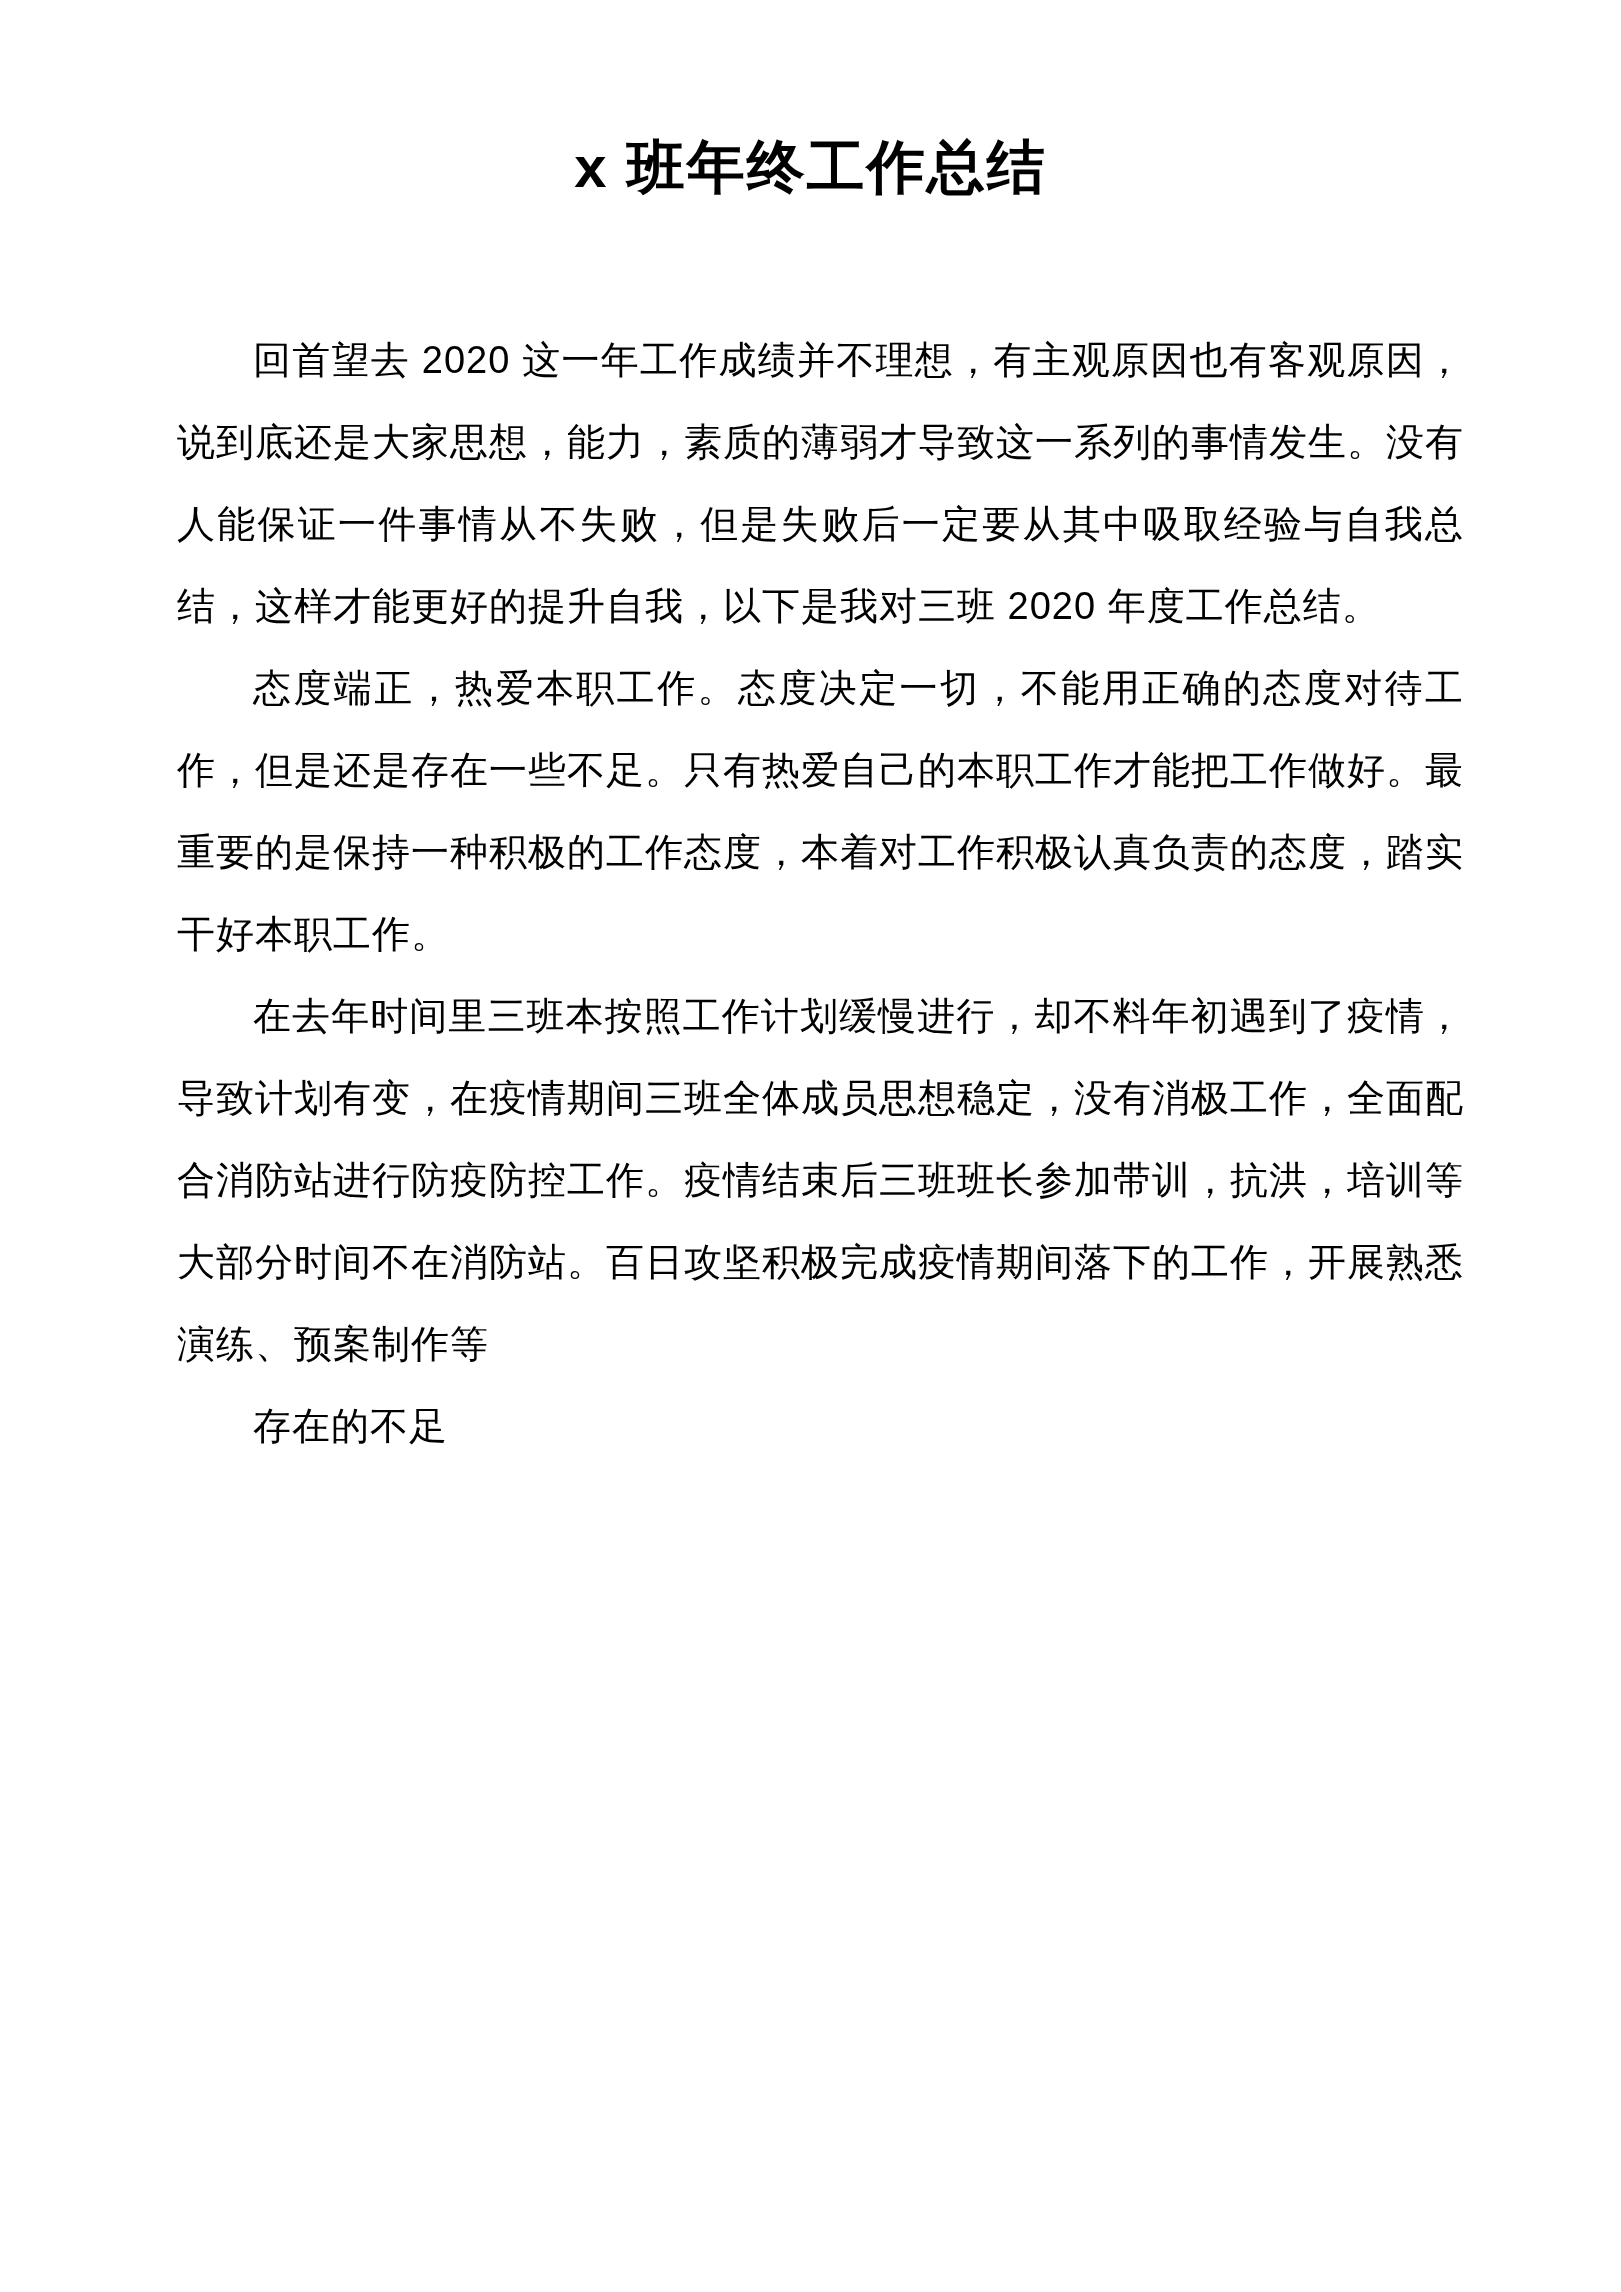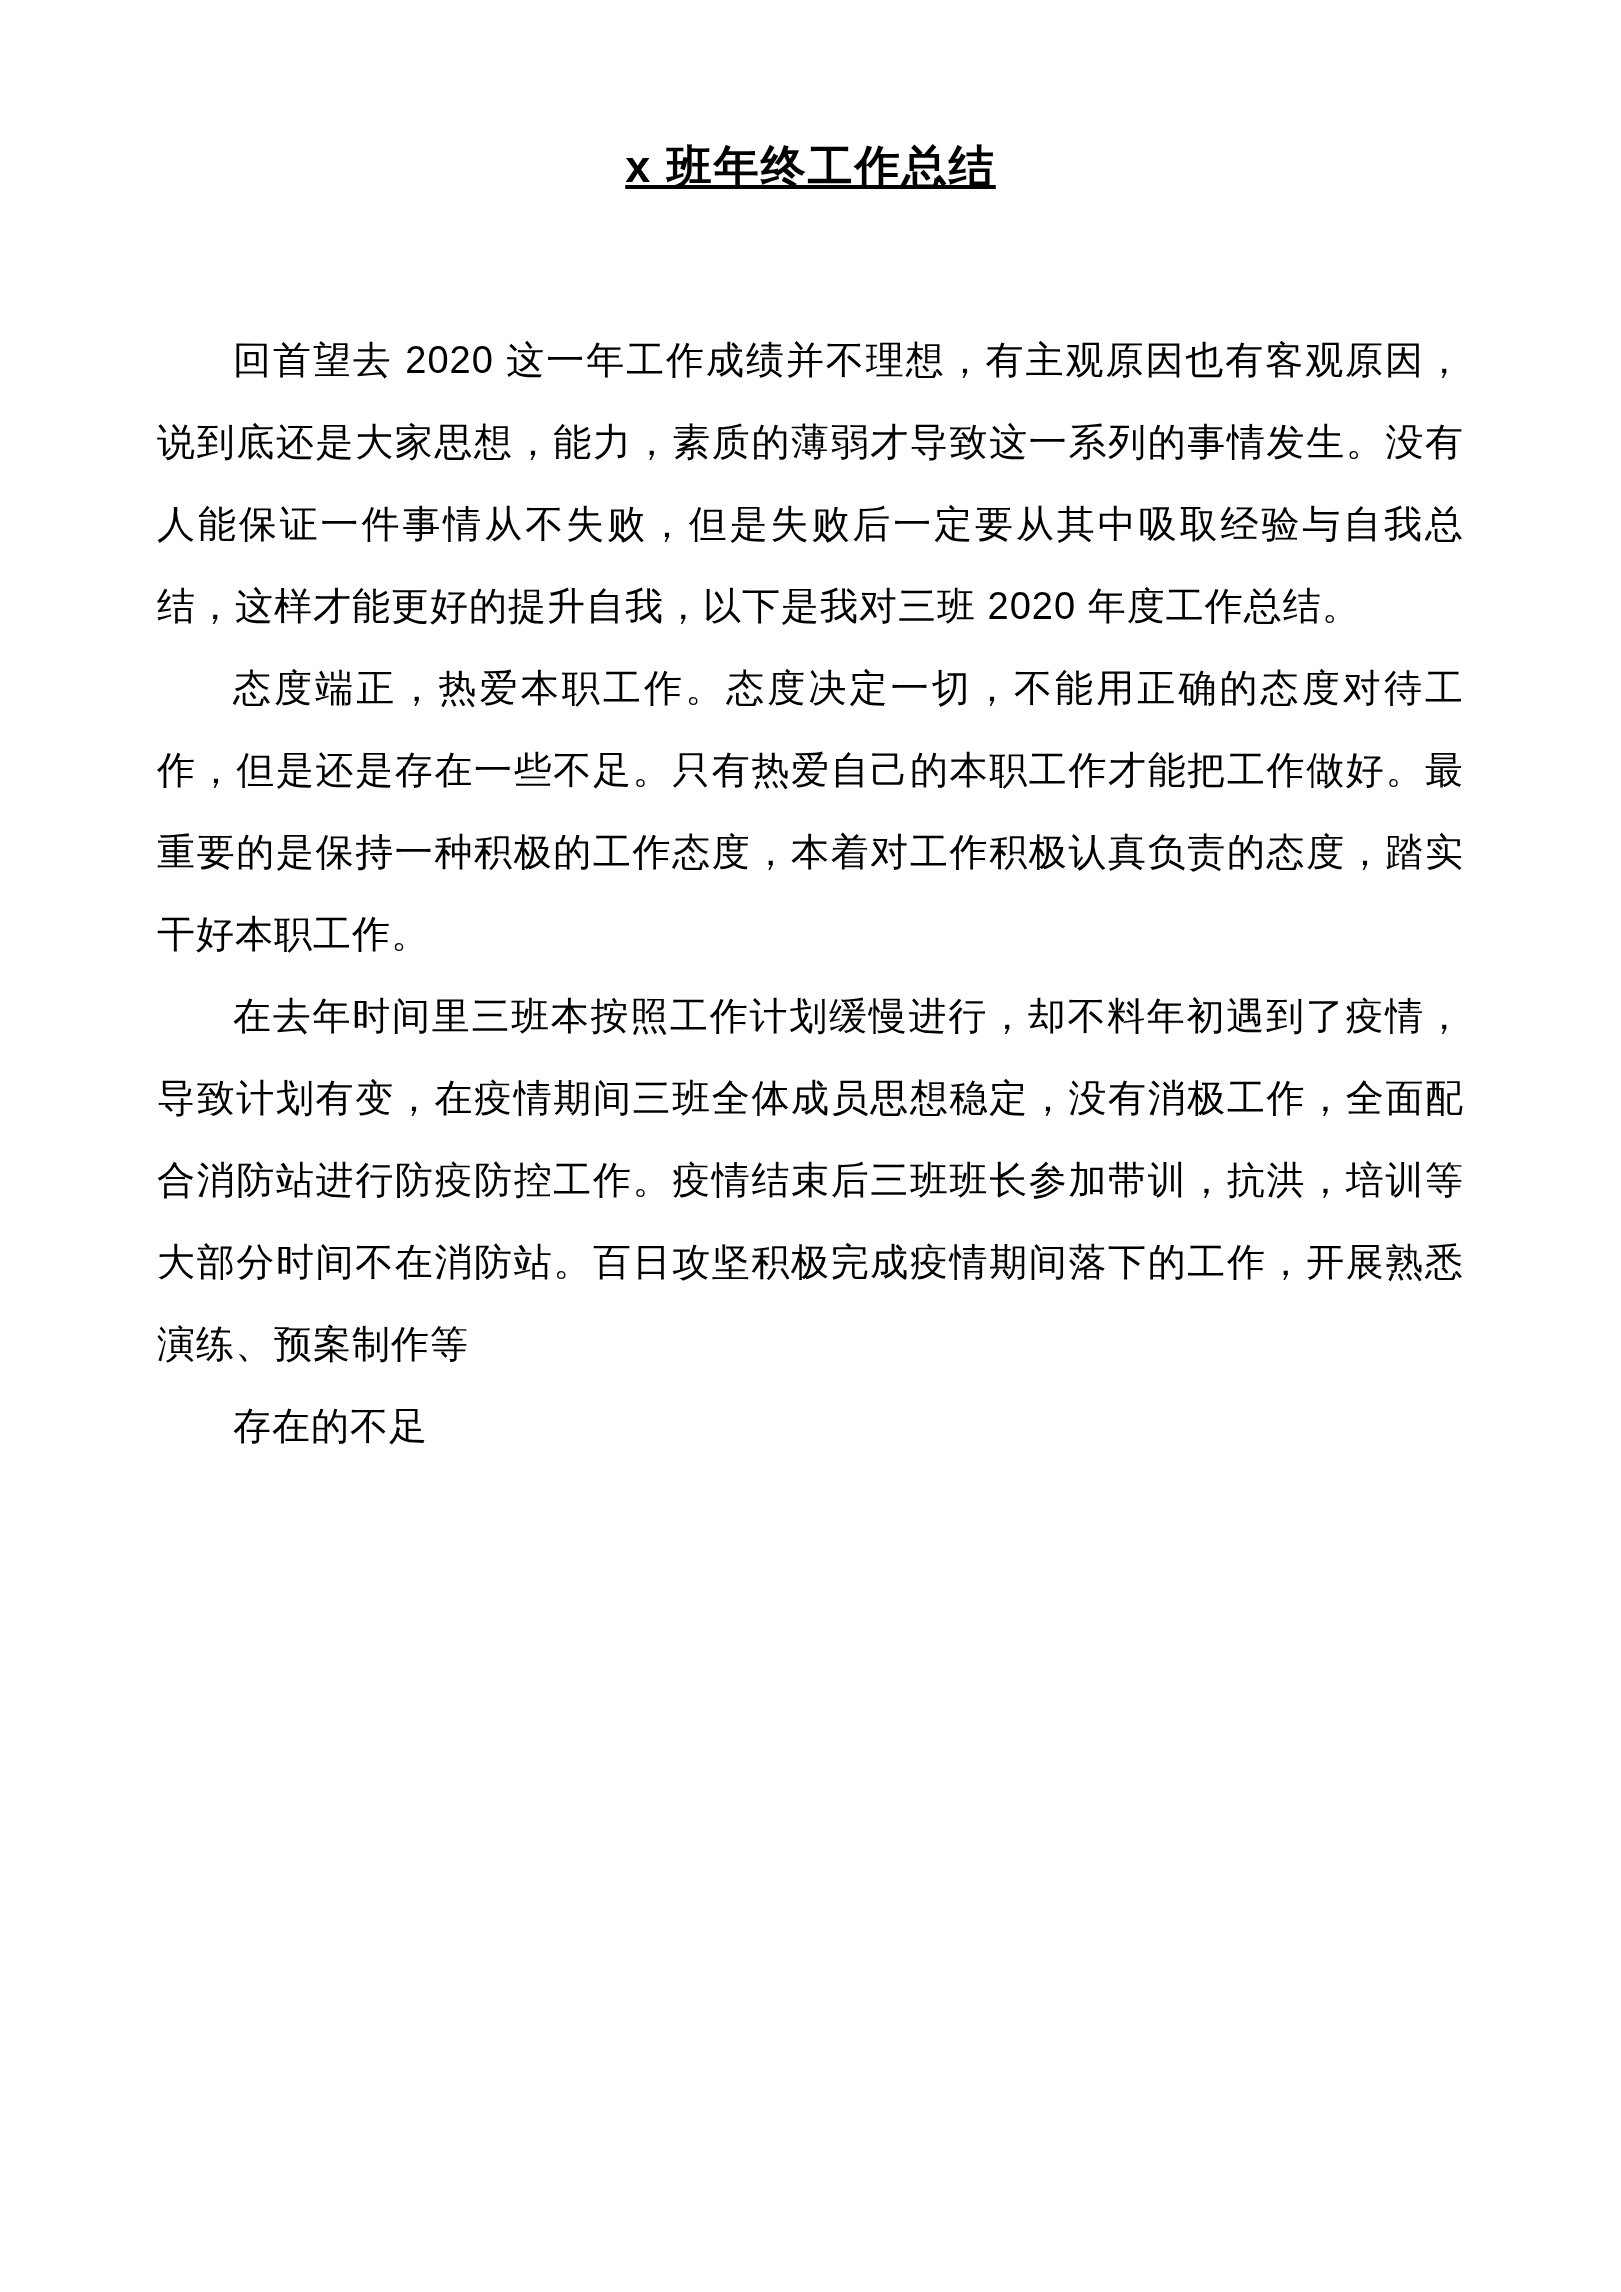--- a/index.html
+++ b/index.html
@@ -13,29 +13,29 @@
     height: 2293px;
     box-sizing: border-box;
     background: #ffffff;
     color: #000000;
     padding: 98px 157px 0 157px;
     font-family: "Liberation Sans", "DejaVu Sans", sans-serif;
     overflow: hidden;
   }
   .doc-title {
     margin: 39px 0 0 0;
-    font-size: 45px;
+    font-size: 58px;
     font-weight: bold;
     text-align: center;
     letter-spacing: 2px;
     line-height: 59px;
-    text-decoration: underline;
   }
   .doc-body {
     margin-top: 123px;
+    margin-left: 20px;
   }
   .para {
     margin: 0;
     font-size: 38px;
     line-height: 82px;
     text-indent: 2em;
     text-align: justify;
     text-justify: inter-ideograph;
     word-break: break-all;
     letter-spacing: 1px;

